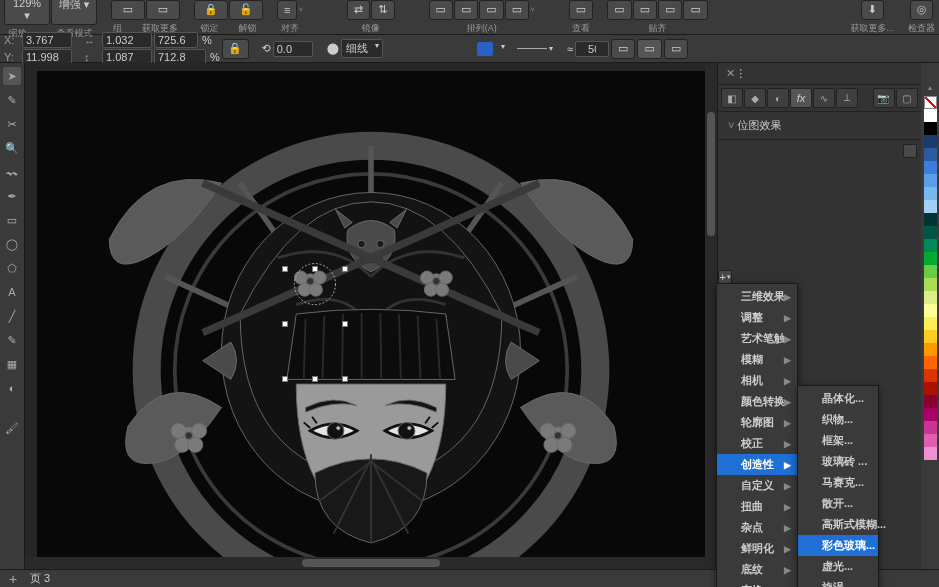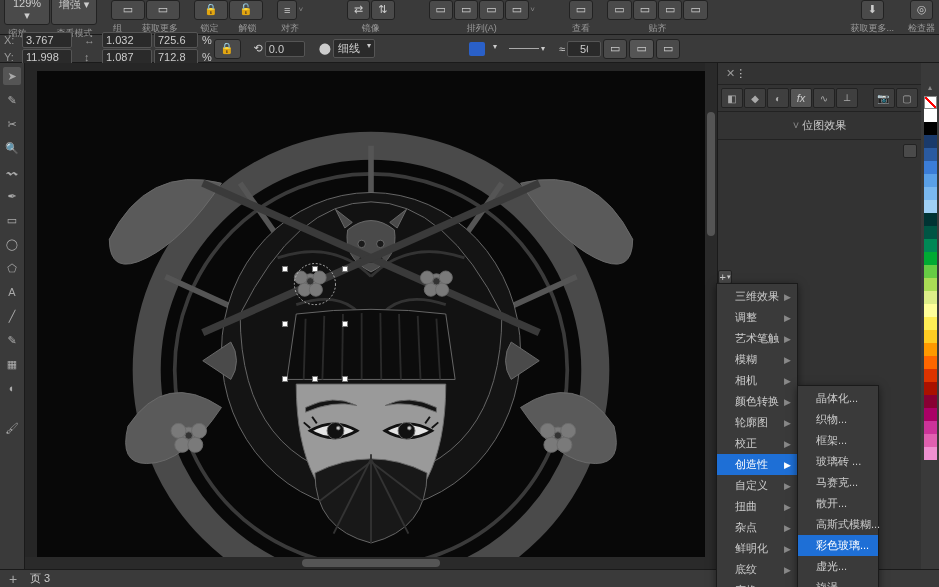--- a/index.html
+++ b/index.html
@@ -26,33 +26,33 @@
 .handle { position:absolute; width:6px; height:6px; background:#fff; border:1px solid #777; }
 .h-tl{top:-3px;left:-3px;} .h-tr{top:-3px;right:-3px;} .h-bl{bottom:-3px;left:-3px;} .h-br{bottom:-3px;right:-3px;}
 .h-tm{top:-3px;left:50%;margin-left:-3px;} .h-bm{bottom:-3px;left:50%;margin-left:-3px;}
 .h-ml{top:50%;left:-3px;margin-top:-3px;} .h-mr{top:50%;right:-3px;margin-top:-3px;}
 .right-panel { position:absolute; right:18px; top:63px; width:204px; bottom:18px; background:#333; border-left:1px solid #1a1a1a; }
 .rp-header { display:flex; align-items:center; padding:4px 8px; border-bottom:1px solid #222; }
 .rp-header .title { flex:1; text-align:center; color:#ccc; }
 .rp-header .close { cursor:pointer; color:#999; }
 .rp-iconrow { display:flex; gap:1px; padding:3px; border-bottom:1px solid #222; }
 .rp-iconrow .ic { width:22px; height:20px; background:#3f3f3f; border:1px solid #222; border-radius:2px; display:flex; align-items:center; justify-content:center; cursor:pointer; font-size:10px; color:#aaa; }
-.rp-section { padding:6px 10px; border-bottom:1px solid #222;text-align:center; }
+.rp-section { padding:6px 10px; border-bottom:1px solid #222; }
 .rp-section-title { color:#ccc; font-size:11px; }
 .rp-body { background:#2a2a2a; margin:4px; height:130px; padding:6px 8px; color:#bbb; }
 .swatch-bar { position:absolute; right:0; top:63px; width:18px; bottom:18px; background:#3a3a3a; display:flex; flex-direction:column; align-items:center; padding-top:20px; gap:0; }
 .sw { width:13px; height:13px; cursor:pointer; }
 .bottom-bar { position:absolute; left:0; bottom:0; right:0; height:18px; background:#3a3a3a; border-top:1px solid #1a1a1a; display:flex; align-items:center; padding:0 6px; gap:10px; color:#999; }
 .bottom-bar .plus { cursor:pointer; font-size:14px; color:#aaa; width:14px; text-align:center; }
 .scrollbar-h { position:absolute; left:25px; right:222px; bottom:18px; height:12px; background:#2a2a2a; }
 .scrollbar-h .thumb { position:absolute; left:40%; width:20%; top:2px; bottom:2px; background:#555; border-radius:4px; }
 .scrollbar-v { position:absolute; right:222px; top:63px; bottom:30px; width:12px; background:#2a2a2a; }
 .scrollbar-v .thumb { position:absolute; top:10%; height:25%; left:2px; right:2px; background:#555; border-radius:4px; }
 .menu { position:absolute; background:#3a3a3a; border:1px solid #1a1a1a; box-shadow:0 2px 8px rgba(0,0,0,.5); padding:2px 0; z-index:100; }
-.menu-item { padding:3px 20px 3px 18px; display:flex; align-items:center; cursor:pointer; white-space:nowrap; position:relative; }
+.menu-item { padding:3px 20px 3px 24px; display:flex; align-items:center; cursor:pointer; white-space:nowrap; position:relative;font-weight:bold; }
 .menu-item .arrow { position:absolute; right:6px; color:#888; font-size:9px; }
 .menu-item.hl { background:#1e6fd6; color:#fff; }
 .menu-item.hl .arrow { color:#fff; }
 .menu1 { left:716px; top:283px; width:82px; }
 .menu2 { left:797px; top:385px; width:82px; }
 .plus-badge { position:absolute; left:718px; top:270px; width:14px; height:14px; background:#4a4a4a; border:1px solid #222; border-radius:2px; display:flex; align-items:center; justify-content:center; cursor:pointer; z-index:99; }
 .stroke-select { background:#2a2a2a; border:1px solid #555; border-radius:2px; padding:1px 14px 1px 4px; position:relative; }
 .blue-chip { background:#2a60c8; border-radius:2px; width:16px; height:14px; display:inline-block; position:relative; }
 .blue-chip::after { content:"▾"; position:absolute; right:-12px; top:0; font-size:8px; color:#ccc; }
 .thin-line { width:30px; height:1px; background:#aaa; }
@@ -170,21 +170,21 @@
         <span class="lbl">↕</span>
         <input value="1.087" style="">
       </div>
   </div>
   <div style="display:flex;flex-direction:column;gap:1px">
     <div class="coord">
         <input style="width: 44px;" value="725.6">
         <span>%</span>
       </div>
     <div class="coord">
-        <input style="width: 44px;" value="712.8">
+        <input style="width: 52px;" value="712.8">
         <span>%</span>
       </div>
   </div>
   <div class="tb-btn">🔒</div>
   <div style="width:8px"></div>
   <span>⟲</span>
   <input style="background: rgb(42, 42, 42); border: 1px solid rgb(85, 85, 85); border-radius: 2px; width: 40px; padding: 1px 3px;" value="0.0">
   <div style="width:10px"></div>
   <span>⬤</span>
   <div class="stroke-select"><span>细线</span> <span style="position:absolute;right:3px;font-size:8px">▾</span></div>

